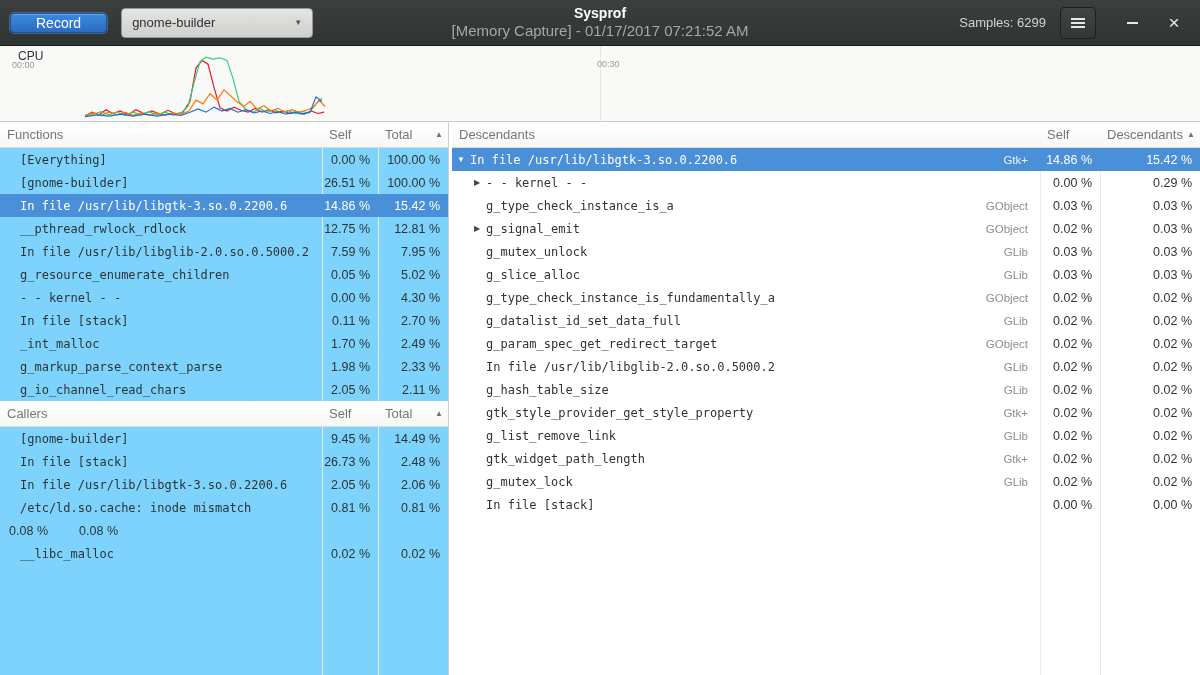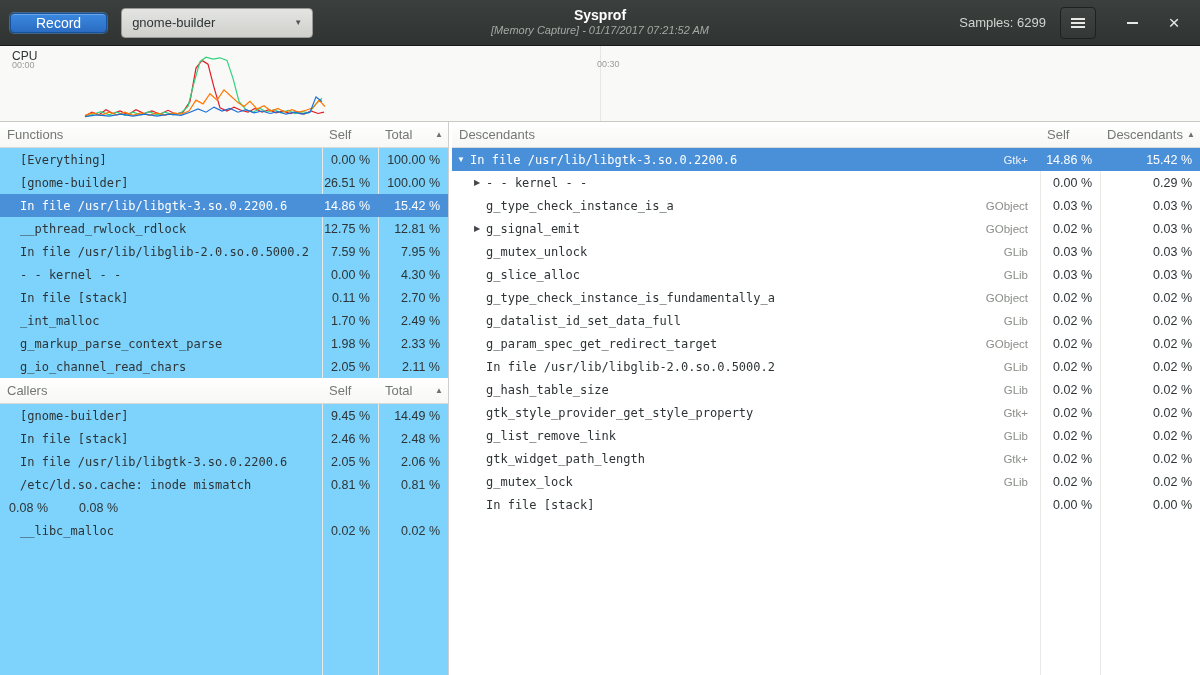--- a/index.html
+++ b/index.html
@@ -16,21 +16,21 @@
     border-radius:4px; box-shadow:inset 0 1px rgba(255,255,255,.25), 0 0 0 1px rgba(90,160,230,.45);
     font-family:inherit; cursor:default; }
   .target-combo { height:30px; min-width:192px; margin-left:14px; padding:0 10px;
     background:linear-gradient(#e4e4e2,#cfcfcc); border:1px solid #99999a;
     border-radius:4px; color:#2e3436; font-size:13px; display:flex;
     align-items:center; justify-content:space-between; font-family:inherit; }
   .combo-arrow { font-size:8px; color:#545653; margin-left:16px; }
   .title-block { position:absolute; left:50%; top:50%; transform:translate(-50%,-50%);
     text-align:center; line-height:1.25; }
   .title { font-size:14px; font-weight:bold; color:#ffffff; }
-  .subtitle { font-size:11px; color:#a6a8a4;font-style:italic; }
+  .subtitle { font-size:15px; color:#a6a8a4; }
   .header-right { margin-left:auto; display:flex; align-items:center; }
   .samples { font-size:13px; color:#d2d4d1; margin-right:14px; }
   .menu-btn { width:36px; height:32px; background:linear-gradient(#3f4341,#333735);
     border:1px solid #1e2120; border-radius:4px; display:flex; align-items:center;
     justify-content:center; margin-right:22px; }
   .hamburger { width:14px; height:10px; border-top:2px solid #e8e8e6;
     border-bottom:2px solid #e8e8e6; position:relative; display:block; }
   .hamburger::before { content:""; position:absolute; left:0; right:0; top:2px;
     height:2px; background:#e8e8e6; }
   .win-btn { background:transparent; border:none; width:28px; height:28px;
@@ -38,21 +38,21 @@
     font-size:17px; margin-right:14px; font-family:inherit; }
   .win-btn.close { margin-right:2px; font-size:19px; }
   .min-bar { width:11px; height:2px; background:#e8e8e6; display:block; }
 
   
   .cpu-area { position:relative; height:76px; background:#f9f9f8;
     border-bottom:1px solid #c9cac6; }
   .cpu-graph { position:absolute; left:0; top:0; }
   .center-line { position:absolute; left:600px; top:0; bottom:0; width:1px;
     background:#e6e6e3; }
-  .cpu-label { position:absolute; left:12px; top:3px; font-size:12px; color:#2e3436; }
+  .cpu-label { position:absolute; left:18px; top:3px; font-size:12px; color:#2e3436; }
   .time-label { position:absolute; font-size:9px; color:#9a9c99; }
   .time-start { left:12px; top:14px; }
   .time-mid { left:597px; top:13px; }
 
   
   .main { position:absolute; left:0; right:0; top:122px; bottom:0; display:flex; }
   .left-pane { width:448px; position:relative; background:#7dd3fc; }
   .divider { width:4px; border-left:1px solid #cfcfcc; background:#fff; }
   .right-pane { width:748px; position:relative; background:#fff; }
   .vline { position:absolute; top:0; bottom:0; width:1px; background:#e9e9e6; }
@@ -168,20 +168,25 @@
             <div class="c-name">__pthread_rwlock_rdlock</div>
             <div class="c-self">12.75 %</div>
             <div class="c-total">12.81 %</div>
           </div>
           <div class="trow">
             <div class="c-name">In file /usr/lib/libglib-2.0.so.0.5000.2</div>
             <div class="c-self">7.59 %</div>
             <div class="c-total">7.95 %</div>
           </div>
           <div class="trow">
+            <div class="c-name">g_resource_enumerate_children</div>
+            <div class="c-self">0.05 %</div>
+            <div class="c-total">5.02 %</div>
+          </div>
+          <div class="trow">
             <div class="c-name">- - kernel - -</div>
             <div class="c-self">0.00 %</div>
             <div class="c-total">4.30 %</div>
           </div>
           <div class="trow">
             <div class="c-name">In file [stack]</div>
             <div class="c-self">0.11 %</div>
             <div class="c-total">2.70 %</div>
           </div>
           <div class="trow">
@@ -214,21 +219,21 @@
         </div>
       </div>
       <div>
           <div class="trow">
             <div class="c-name">[gnome-builder]</div>
             <div class="c-self">9.45 %</div>
             <div class="c-total">14.49 %</div>
           </div>
           <div class="trow">
             <div class="c-name">In file [stack]</div>
-            <div class="c-self">2.46 %</div>
+            <div class="c-self">26.73 %</div>
             <div class="c-total">2.48 %</div>
           </div>
           <div class="trow">
             <div class="c-name">In file /usr/lib/libgtk-3.so.0.2200.6</div>
             <div class="c-self">2.05 %</div>
             <div class="c-total">2.06 %</div>
           </div>
           <div class="trow">
             <div class="c-name">/etc/ld.so.cache: inode mismatch</div>
             <div class="c-self">0.81 %</div>

